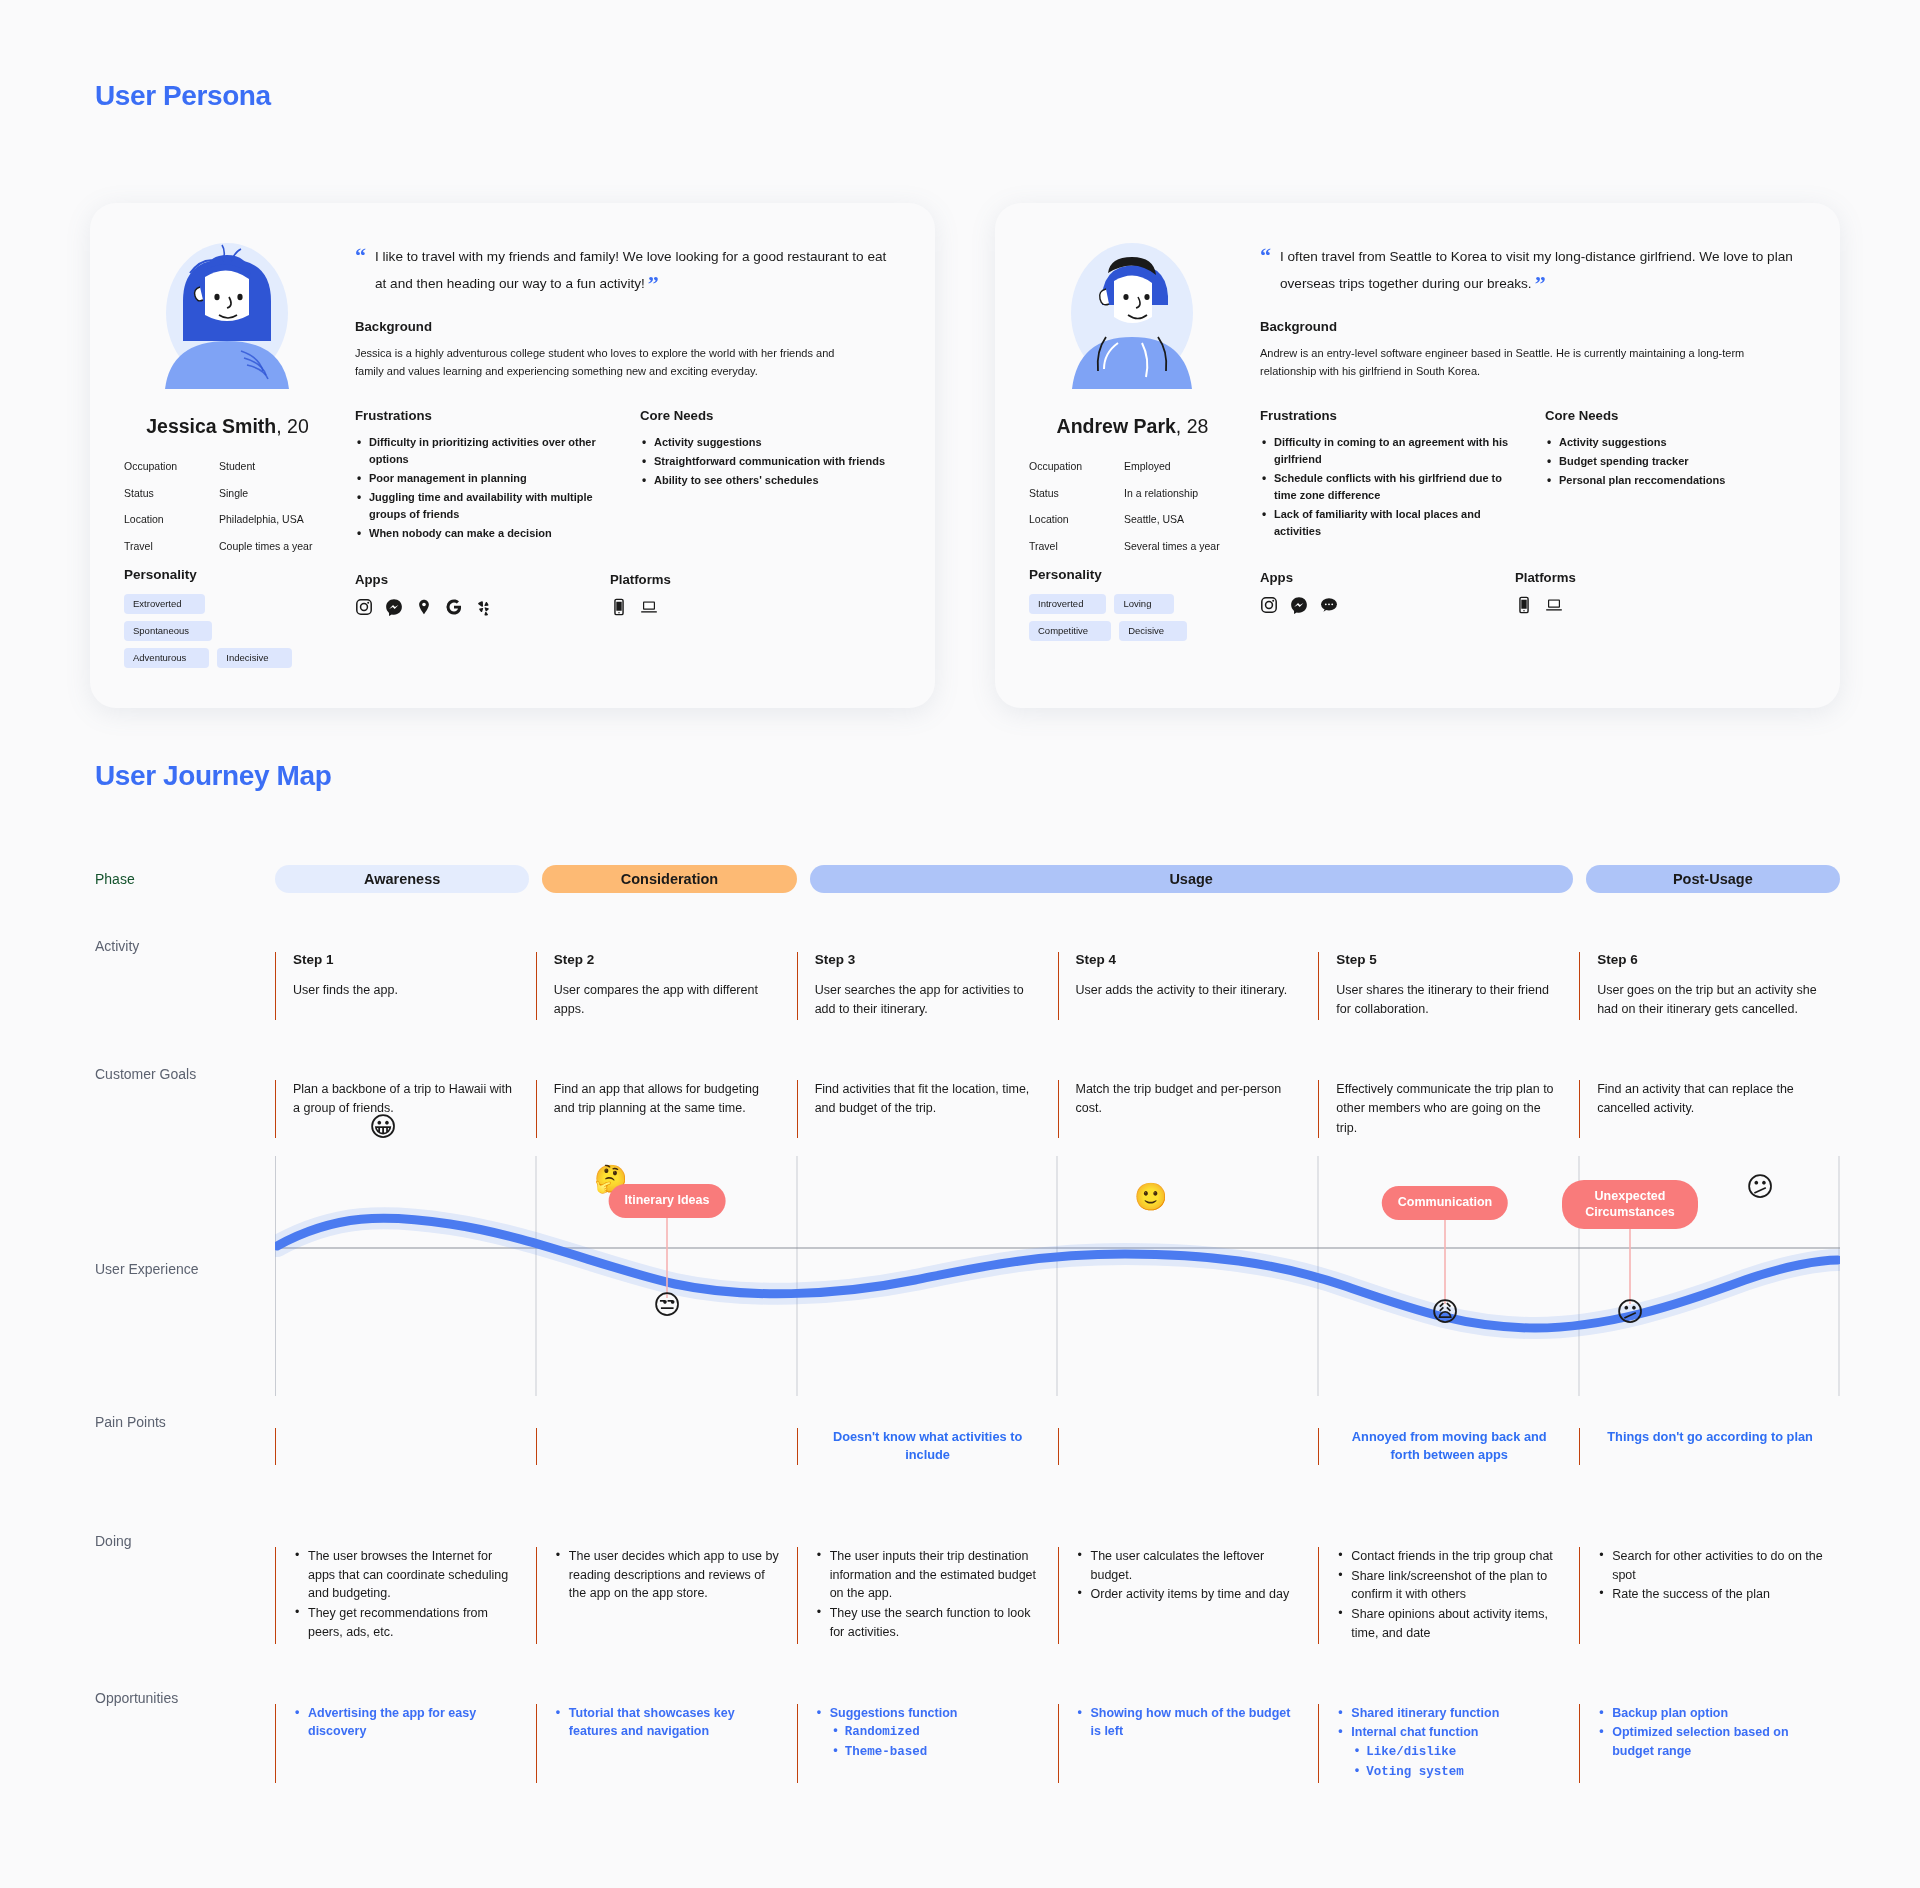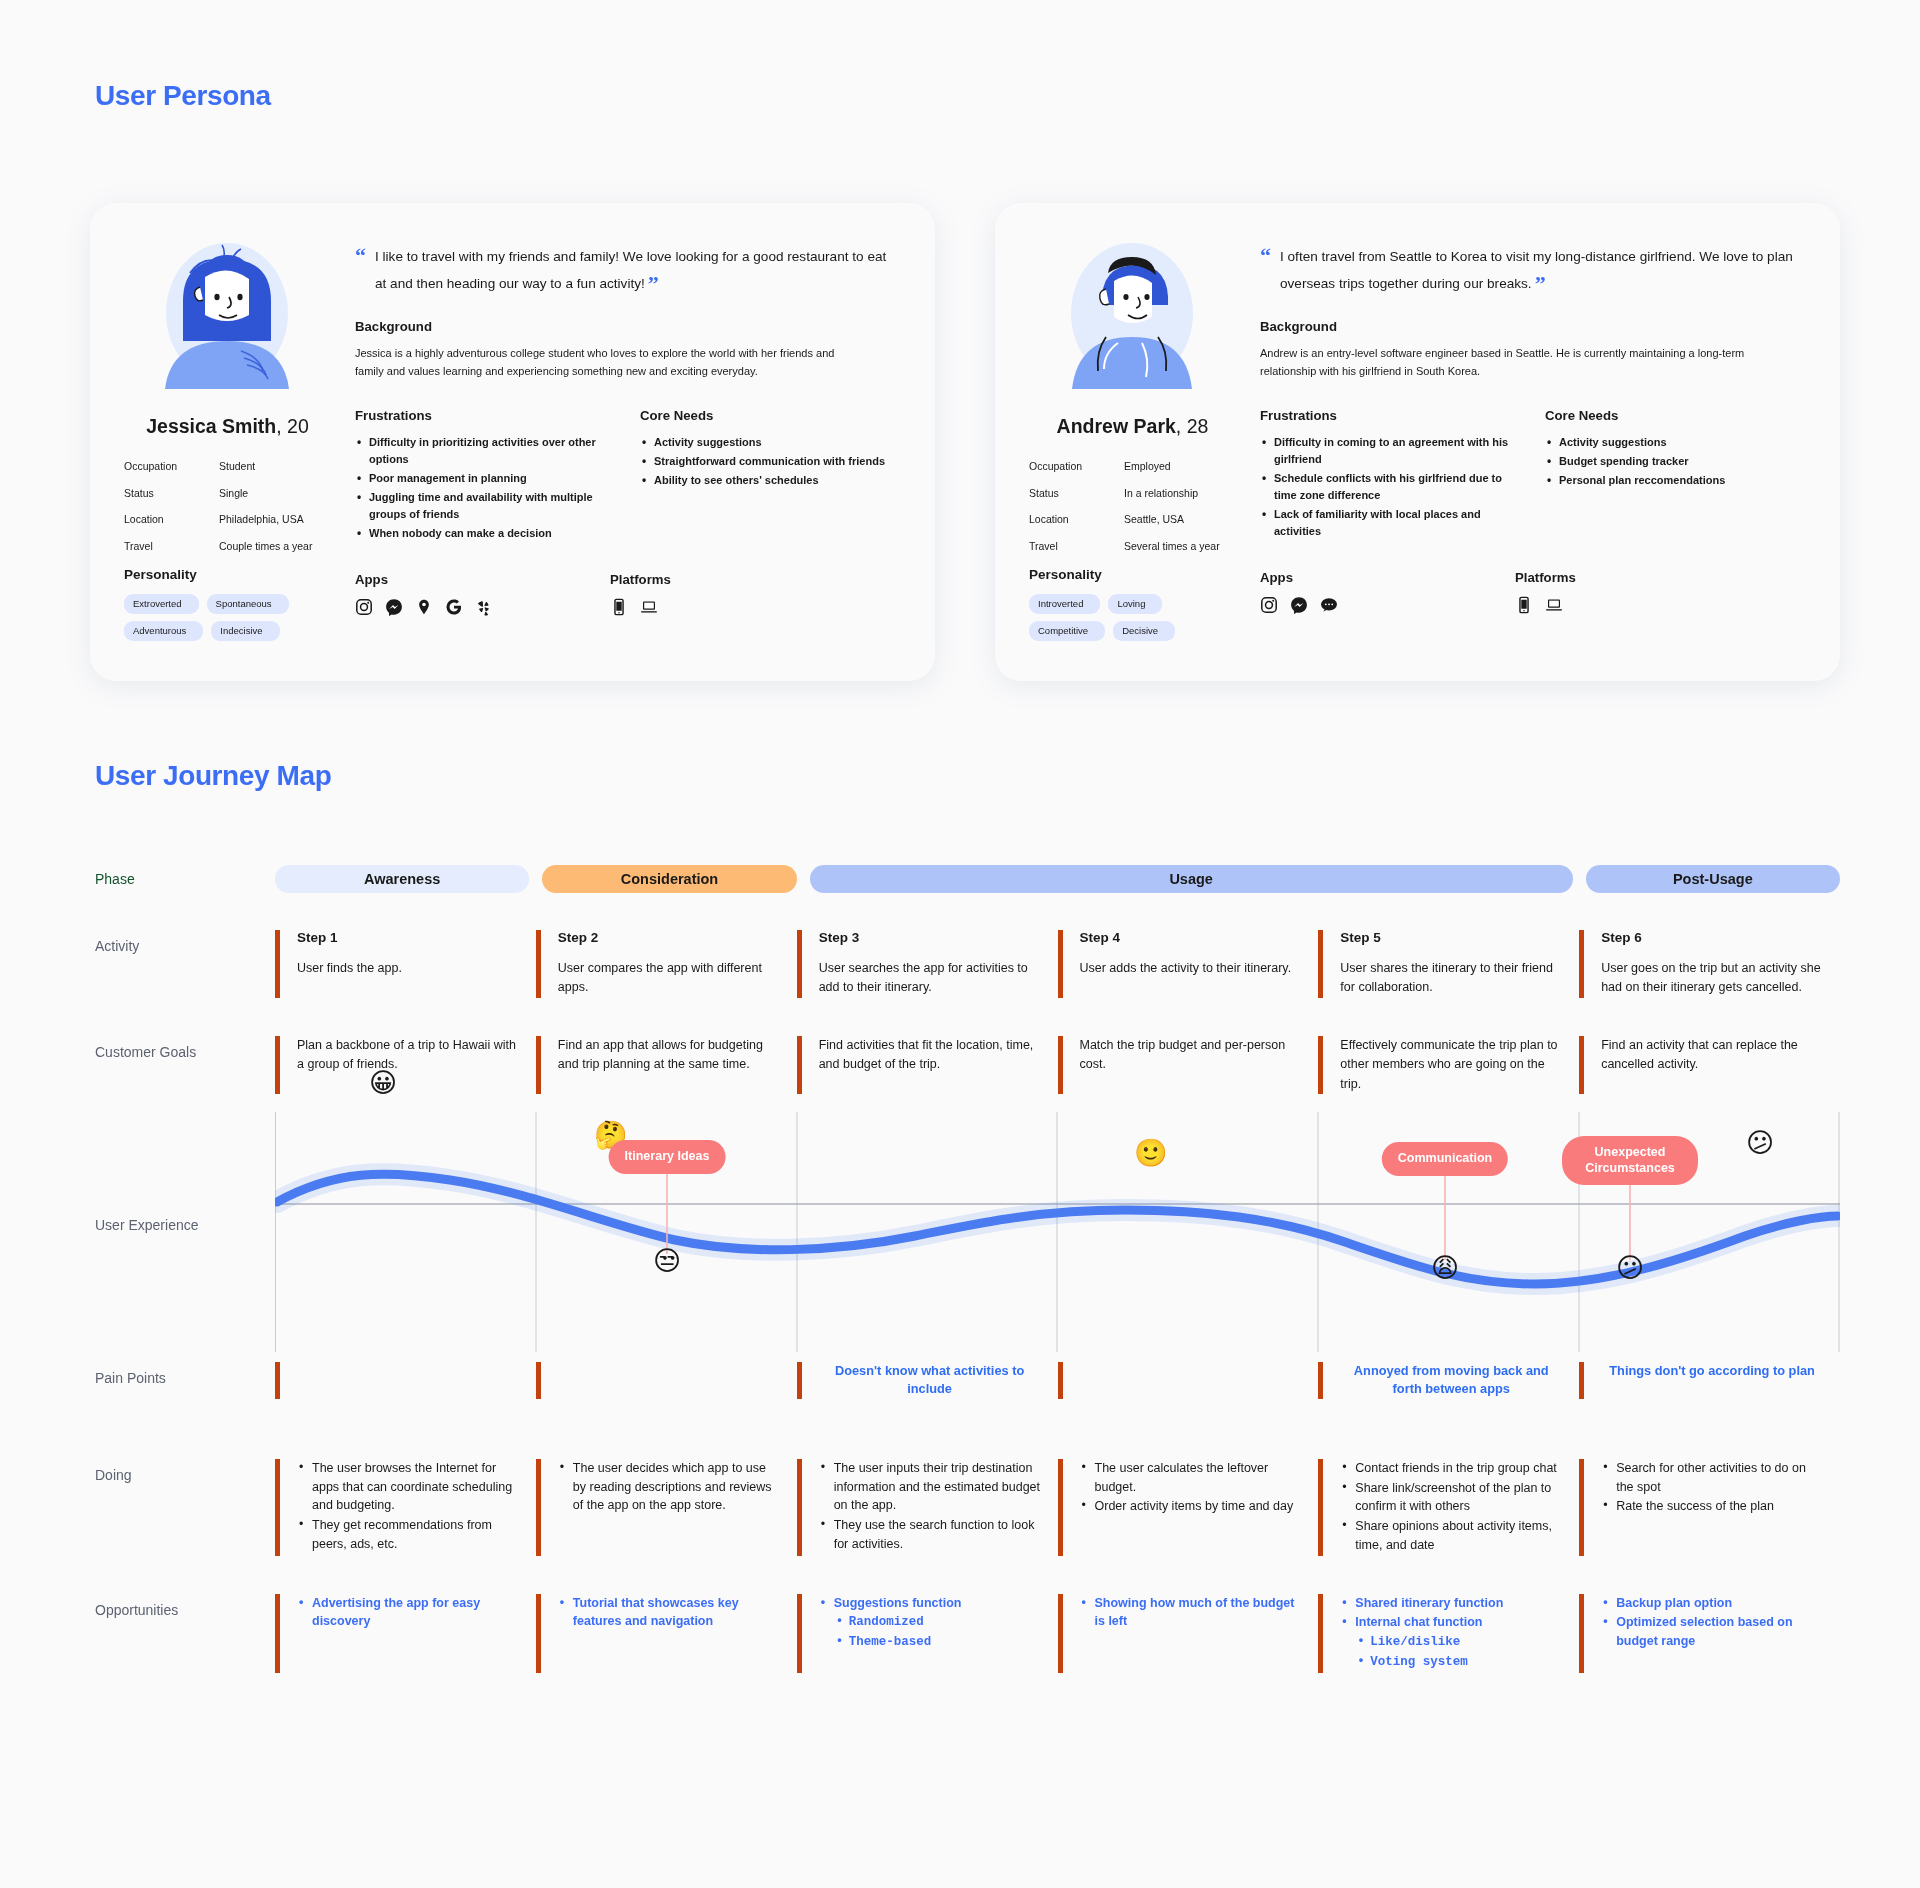--- a/index.html
+++ b/index.html
@@ -61,22 +61,22 @@
   .attr-val { color: #1a1a1a; }
   .pers-head {
     font-weight: bold; font-size: 13.5px;
     margin-top: 13px; margin-bottom: 12px;
   }
   .tags { display: flex; flex-wrap: wrap; gap: 7px 8px; max-width: 170px; }
   .tag {
     background: #dde6fd;
     color: #1a1a1a;
     font-size: 9.5px;
-    padding: 4px 17px 5px 9px;
-    border-radius: 9px;
+    padding: 4px 23px 5px 9px;
+    border-radius: 4px;
     white-space: nowrap;
   }
 
   .persona-right { flex: 1; padding-top: 10px; position: relative; }
   .quote {
     position: relative;
     font-size: 13.6px;
     line-height: 2.0;
     padding-left: 20px;
     padding-right: 8px;
@@ -133,21 +133,21 @@
   .phase-track { flex: 1; display: flex; gap: 13px; }
   .phase-pill {
     border-radius: 30px;
     height: 28px;
     display: flex; align-items: center; justify-content: center;
     font-size: 14.5px; font-weight: bold;
     color: #1a1a1a;
   }
 
   .cells { display: grid; grid-template-columns: 180px repeat(6, 1fr); }
-  .cell { padding: 0 17px 0 17px; border-left: 5px solid #c2410c; }
+  .cell { padding: 0 17px 0 17px; border-left: 1px solid #c2410c; margin-top: 22px; }
   .steptitle { font-weight: bold; font-size: 13.5px; margin-bottom: 14px; }
   .celltext { font-size: 12.5px; line-height: 1.55; }
   ul.cbul { list-style: none; }
   ul.cbul li {
     font-size: 12.5px; line-height: 1.5;
     position: relative; padding-left: 15px; margin-bottom: 1px;
   }
   ul.cbul li::before { content: "•"; position: absolute; left: 2px; top: -1px; }
   ul.cbul li.sub { padding-left: 30px; font-family: Liberation Mono, monospace; }
   ul.cbul li.sub::before { left: 17px; }

